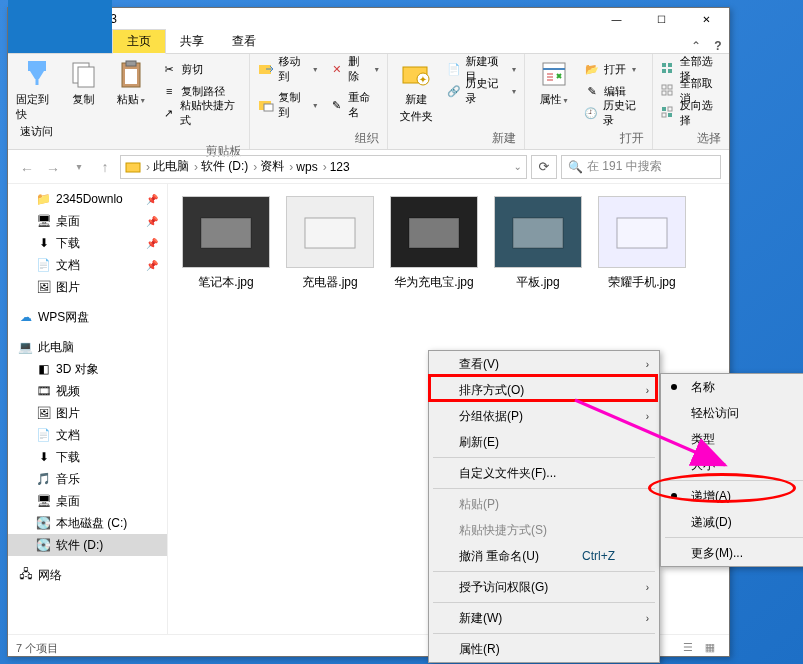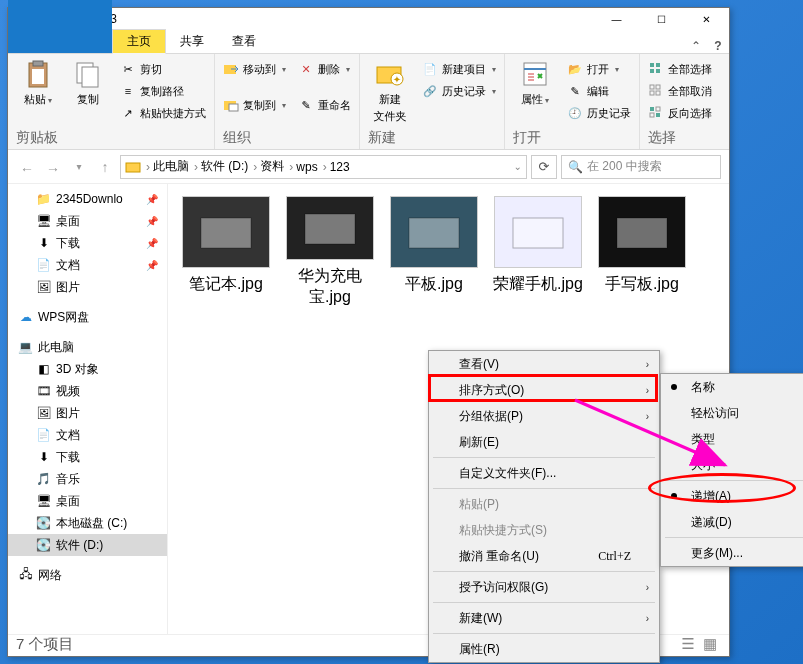--- a/index.html
+++ b/index.html
@@ -17,21 +17,21 @@
   .tabs { height:24px; display:flex; align-items:flex-end; border-bottom:1px solid #dadada; padding-left:0; }
   .tab { padding:3px 14px; font-size:12px; }
   .tab.file { background:#1979ca; color:#fff; }
   .tab.active { background:#fde047; border:1px solid #dadada; border-bottom:1px solid #f5f5f5; margin-bottom:-1px;}
   .tabs .spacer{flex:1;}
   .tabs .endico{ width:22px; text-align:center; color:#555; font-size:12px; }
   .helpico{ color:#1979ca; background:#fff;  border-radius:50%; font-weight:bold; font-size:12px;}
   
   .ribbon { height:96px; background:#f5f5f5; border-bottom:1px solid #dadada; display:flex; }
   .group { border-right:1px solid #e0e0e0; padding:4px 8px 2px 8px; display:flex; flex-direction:column; }
-  .group .gtitle { text-align:left; font-size:14px; color:#666; margin-top:auto; }
+  .group .gtitle { text-align:right; font-size:12px; color:#666; margin-top:auto; }
   .group .grow { display:flex; gap:6px; }
   .big { width:44px; display:flex; flex-direction:column; align-items:center; font-size:11px; gap:2px; margin-bottom: 4px;}
   .big .bico { width:32px; height:32px; display:flex; align-items:center; justify-content:center; }
   .small { display:flex; align-items:center; gap:4px; font-size:11px; height:22px;}
   .small .sico{ width:16px;height:16px;display:flex;align-items:center;justify-content:center;}
   .stack{display:flex;flex-direction:column; gap:0px;}
   .carrot::after{ content:"▾"; font-size:8px; color:#666; margin-left:2px;}
   
   .nav { height:34px; border-bottom:1px solid #eee; display:flex; align-items:center; padding:0 8px; gap:4px;}
   .navarr{ width:22px;height:22px; display:flex;align-items:center;justify-content:center;color:#999;font-size:14px;}
@@ -44,34 +44,34 @@
   .main{flex:1;display:flex; overflow:hidden;}
   .side{width:160px;border-right:1px solid #eee;overflow:hidden;font-size:12px; padding:4px 0;}
   .snode{display:flex;align-items:center;gap:4px;height:22px;padding-left:10px;white-space:nowrap;}
   .snode.indent{padding-left:28px;}
   .snode.sel{background:#d9d9d9;}
   .sico{width:16px;height:16px;display:flex;align-items:center;justify-content:center;}
   .pin{margin-left:auto;margin-right:8px;color:#888;font-size:10px;}
   .shr{height:8px;}
   .pane{flex:1;overflow:hidden;position:relative;padding:8px 6px;}
   .files{display:flex;flex-wrap:wrap;align-content:flex-start;}
-  .file{width:104px;height:116px;display:flex;flex-direction:column;align-items:center;font-size:16px;padding-top:4px;}
+  .file{width:104px;height:116px;display:flex;flex-direction:column;align-items:center;font-size:12px;padding-top:4px;}
   .file.sel{background:#cce4f7;outline:1px solid #7ab7e8;}
   .thumb{width:88px;height:72px;border:1px solid #ccc;background:#cfd8e0;display:flex;align-items:center;justify-content:center;}
   .file .fname{margin-top:6px;text-align:center;}
   
-  .status{height:22px;border-top:1px solid #eee;display:flex;align-items:flex-start;padding:0 8px;font-size:15px;color:#555;}
+  .status{height:22px;border-top:1px solid #eee;display:flex;align-items:flex-end;padding:0 8px;font-size:11px;color:#555;}
   .status .spacer{flex:1;}
   .viewbtn{width:22px;height:18px;display:flex;align-items:center;justify-content:center;color:#888;}
   
   .menu{position:absolute;background:#f0f0f0;border:1px solid #a0a0a0;box-shadow:2px 2px 6px rgba(0,0,0,.3);font-size:12px;min-width:230px;}
   .menu .item{height:26px;display:flex;align-items:center;padding:0 44px 0 30px;position:relative;}
   .menu .item.disabled{color:#888;}
   .menu .item .arrow{position:absolute;right:10px;font-size:10px;color:#333;}
-  .menu .item .hotkey{position:absolute;right:28px;color:#000000;font-family:Liberation Serif, serif;}
+  .menu .item .hotkey{position:absolute;right:44px;color:#0c4a6e;}
   .menu hr{border:none;border-top:1px solid #d0d0d0;margin:2px 4px;}
   .submenu{min-width:160px;}
   .submenu .item{padding:0 22px 0 30px;}
   .submenu .item .dot{position:absolute;left:10px;width:6px;height:6px;border-radius:50%;background:#000;}
   
   .redbox{position:absolute;border:3px solid #ff0000;pointer-events:none;}
   .redoval{position:absolute;border:3px solid #ff0000;border-radius:50%;pointer-events:none;}
   .arrow-ann{position:absolute;pointer-events:none;}
   
   svg{display:block;}
@@ -120,35 +120,46 @@
     <span class="endico helpico">?</span>
   </div>
 
   <div class="ribbon">
 
     <div class="group">
       <div class="grow">
         <div class="big">
           <span class="bico">
               <svg width="30" height="30">
-                <rect x="6" y="4" width="18" height="24" fill="#c9986b" stroke="#8a6a3a"></rect>
-                <rect x="10" y="2" width="10" height="5" fill="#999" stroke="#666"></rect>
-                <rect x="9" y="10" width="12" height="15" fill="#fff"></rect>
-              </svg>
-            </span>
-          <span class="carrot">粘贴</span>
+                <rect x="6" y="2" width="18" height="10" fill="#6fb7ff"></rect>
+                <path d="M15 12 L15 26" stroke="#6fb7ff" stroke-width="3"></path>
+                <path d="M8 12 L22 12 L17 20 L13 20 Z" fill="#6fb7ff"></path>
+              </svg>
+            </span>
+          <span>固定到快</span>
+          <span>速访问</span>
         </div>
         <div class="big">
           <span class="bico">
               <svg width="30" height="30">
                 <rect x="4" y="4" width="16" height="20" fill="#fff" stroke="#888"></rect>
                 <rect x="9" y="8" width="16" height="20" fill="#fff" stroke="#888"></rect>
               </svg>
             </span>
           <span>复制</span>
+        </div>
+        <div class="big">
+          <span class="bico">
+              <svg width="30" height="30">
+                <rect x="6" y="4" width="18" height="24" fill="#c9986b" stroke="#8a6a3a"></rect>
+                <rect x="10" y="2" width="10" height="5" fill="#999" stroke="#666"></rect>
+                <rect x="9" y="10" width="12" height="15" fill="#fff"></rect>
+              </svg>
+            </span>
+          <span class="carrot">粘贴</span>
         </div>
         <div class="stack" style="margin-left:4px;">
           <div class="small">
               <span class="sico">✂</span>
               <span>剪切</span>
             </div>
           <div class="small">
               <span class="sico">≡</span>
               <span>复制路径</span>
             </div>
@@ -329,21 +340,21 @@
       <span class="crumb">
           <span class="sep">›</span>
           <span>123</span>
         </span>
       <span style="flex:1"></span>
       <span style="color:#888;font-size:10px;">⌄</span>
     </div>
     <div class="refresh">⟳</div>
     <div class="search">
       <span>🔍</span>
-      <span>在 200 中搜索</span>
+      <span>在 191 中搜索</span>
     </div>
   </div>
 
   <div class="main">
     <div class="side">
       <div class="snode indent">
           <span class="sico">📁</span>
           <span>2345Downlo</span>
           <span class="pin">📌</span>
         </div>
@@ -423,20 +434,28 @@
       <div class="files" id="files-container">
           <div class="file">
             <div class="thumb" style="background: rgb(51, 51, 51);">
               <svg width="60" height="44">
                 <rect x="5" y="8" width="50" height="30" fill="rgba(255,255,255,.4)" stroke="rgba(0,0,0,.3)"></rect>
               </svg>
             </div>
             <div class="fname">笔记本.jpg</div>
           </div>
           <div class="file">
+            <div class="thumb" style="background: rgb(238, 238, 238);">
+              <svg width="60" height="44">
+                <rect x="5" y="8" width="50" height="30" fill="rgba(255,255,255,.4)" stroke="rgba(0,0,0,.3)"></rect>
+              </svg>
+            </div>
+            <div class="fname">充电器.jpg</div>
+          </div>
+          <div class="file">
             <div class="thumb" style="background: rgb(34, 34, 34);">
               <svg width="60" height="44">
                 <rect x="5" y="8" width="50" height="30" fill="rgba(255,255,255,.4)" stroke="rgba(0,0,0,.3)"></rect>
               </svg>
             </div>
             <div class="fname">华为充电宝.jpg</div>
           </div>
           <div class="file">
             <div class="thumb" style="background: rgb(51, 85, 102);">
               <svg width="60" height="44">
@@ -445,28 +464,20 @@
             </div>
             <div class="fname">平板.jpg</div>
           </div>
           <div class="file">
             <div class="thumb" style="background: rgb(238, 238, 255);">
               <svg width="60" height="44">
                 <rect x="5" y="8" width="50" height="30" fill="rgba(255,255,255,.4)" stroke="rgba(0,0,0,.3)"></rect>
               </svg>
             </div>
             <div class="fname">荣耀手机.jpg</div>
-          </div>
-          <div class="file">
-            <div class="thumb" style="background: rgb(17, 17, 17);">
-              <svg width="60" height="44">
-                <rect x="5" y="8" width="50" height="30" fill="rgba(255,255,255,.4)" stroke="rgba(0,0,0,.3)"></rect>
-              </svg>
-            </div>
-            <div class="fname">手写板.jpg</div>
           </div>
         </div>
     </div>
   </div>
 
   <div class="status">
     <span>7 个项目</span>
     <span class="spacer"></span>
     <span class="viewbtn">☰</span>
     <span class="viewbtn">▦</span>

